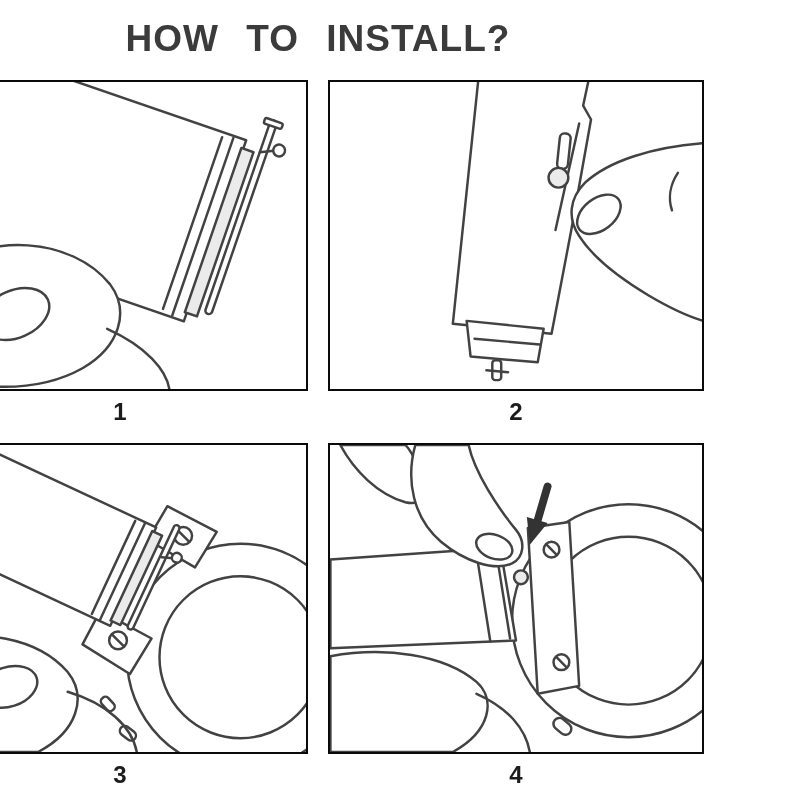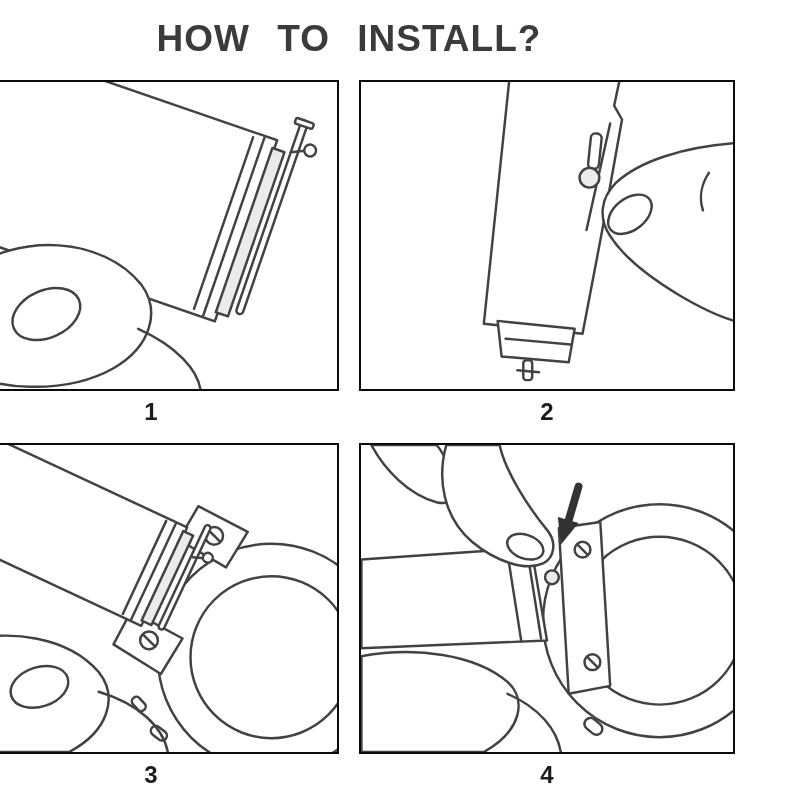--- a/index.html
+++ b/index.html
@@ -4,21 +4,21 @@
 <style>
   html, body {
     margin: 0;
     padding: 0;
     background: #ffffff;
     width: 800px;
     height: 800px;
     overflow: hidden;
     font-family: "Liberation Sans", sans-serif;
   }
-  .page { width: 636px; height: 800px; margin-left: 31px; }
+  .page { width: 636px; height: 800px; }
   .title {
     padding-top: 18px;
     margin: 0 0 20px 0;
     text-align: center;
     font-size: 37px;
     font-weight: 700;
     letter-spacing: 1px;
     word-spacing: 16px;
     color: #3b3b3b;
   }

